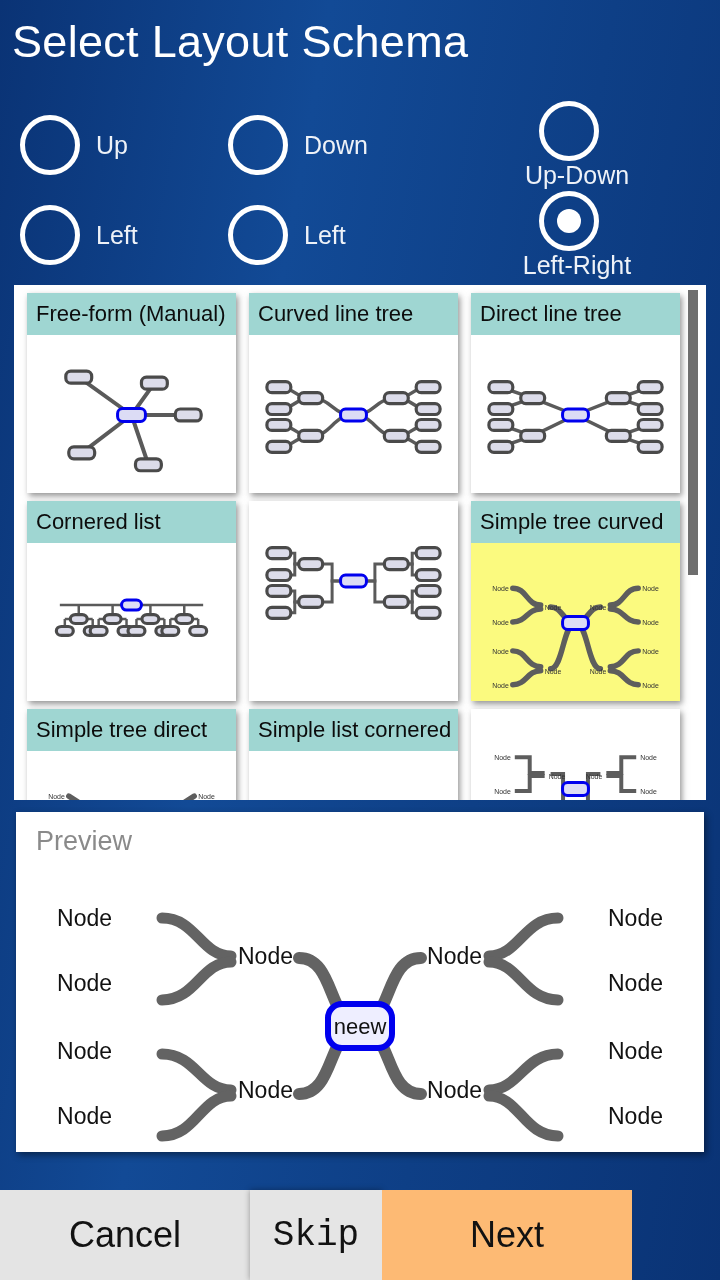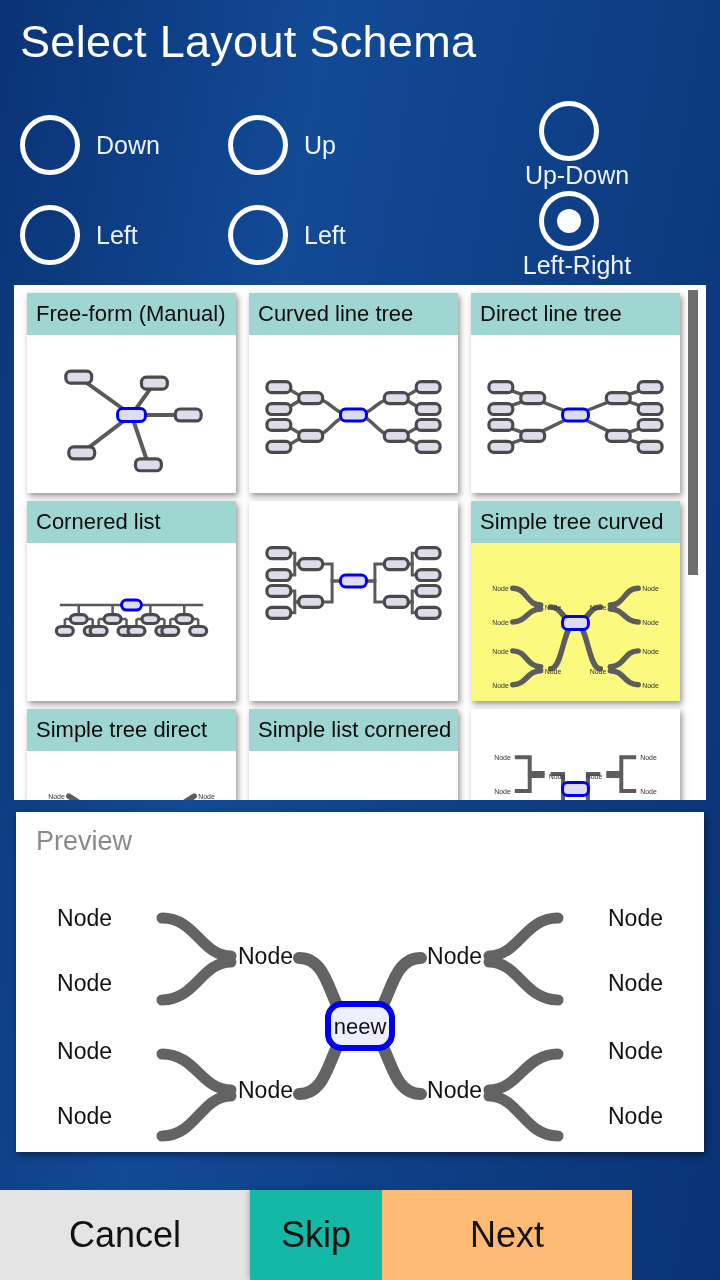--- a/index.html
+++ b/index.html
@@ -6,21 +6,21 @@
   body{
     width:720px;height:1280px;overflow:hidden;
     font-family:"Liberation Sans", sans-serif;
     background:#0d3c84;
     background-image:linear-gradient(100deg,#0a3375 0%,#124a96 35%,#0e3f86 65%,#0a3375 100%);
   }
   #app{position:relative;width:720px;height:1280px;}
 
   
   .page-title{
-    position:absolute;left:20px;top:16px;
+    position:absolute;left:12px;top:16px;
     font-size:45px;color:#ffffff;letter-spacing:.3px;
     white-space:nowrap;
   }
 
   
   .radio-grid{position:absolute;left:0;top:100px;width:720px;}
   .radio-row{display:flex;height:90px;align-items:center;}
   .radio-cell{display:flex;align-items:center;width:210px;padding-left:20px;box-sizing:border-box;}
   .radio-cell:nth-child(2){width:210px;padding-left:18px;}
   .radio-cell:nth-child(3){width:280px;padding-left:18px;flex-direction:column;}
@@ -87,39 +87,39 @@
 
   
   .button-bar{
     position:absolute;left:0;top:1190px;width:632px;height:90px;display:flex;
   }
   .btn{
     display:flex;align-items:center;justify-content:center;
     font-size:36px;color:#121212;height:90px;box-sizing:border-box;
   }
   .btn-cancel{width:285px;background:#e4e4e4;}
-  .btn-skip{width:150px;background:#14b8a6;box-shadow:0 0 6px rgba(0,0,0,.35);}
+  .btn-skip{width:150px;background:#e5e5e5;box-shadow:0 0 6px rgba(0,0,0,.35);font-family:Liberation Mono, monospace;}
   .btn-next{width:285px;background:#fdba74;}
 </style>
 </head>
 <body>
 
 <div id="app">
 
   <div class="page-title">Select Layout Schema</div>
 
   <div class="radio-grid">
     <div class="radio-row">
       <div class="radio-cell">
         <span class="radio-outer"></span>
+        <span class="radio-label">Up</span>
+      </div>
+      <div class="radio-cell">
+        <span class="radio-outer"></span>
         <span class="radio-label">Down</span>
-      </div>
-      <div class="radio-cell">
-        <span class="radio-outer"></span>
-        <span class="radio-label">Up</span>
       </div>
       <div class="radio-cell">
         <span class="radio-outer"></span>
         <span class="radio-label">Up-Down</span>
       </div>
     </div>
     <div class="radio-row">
       <div class="radio-cell">
         <span class="radio-outer"></span>
         <span class="radio-label">Left</span>

